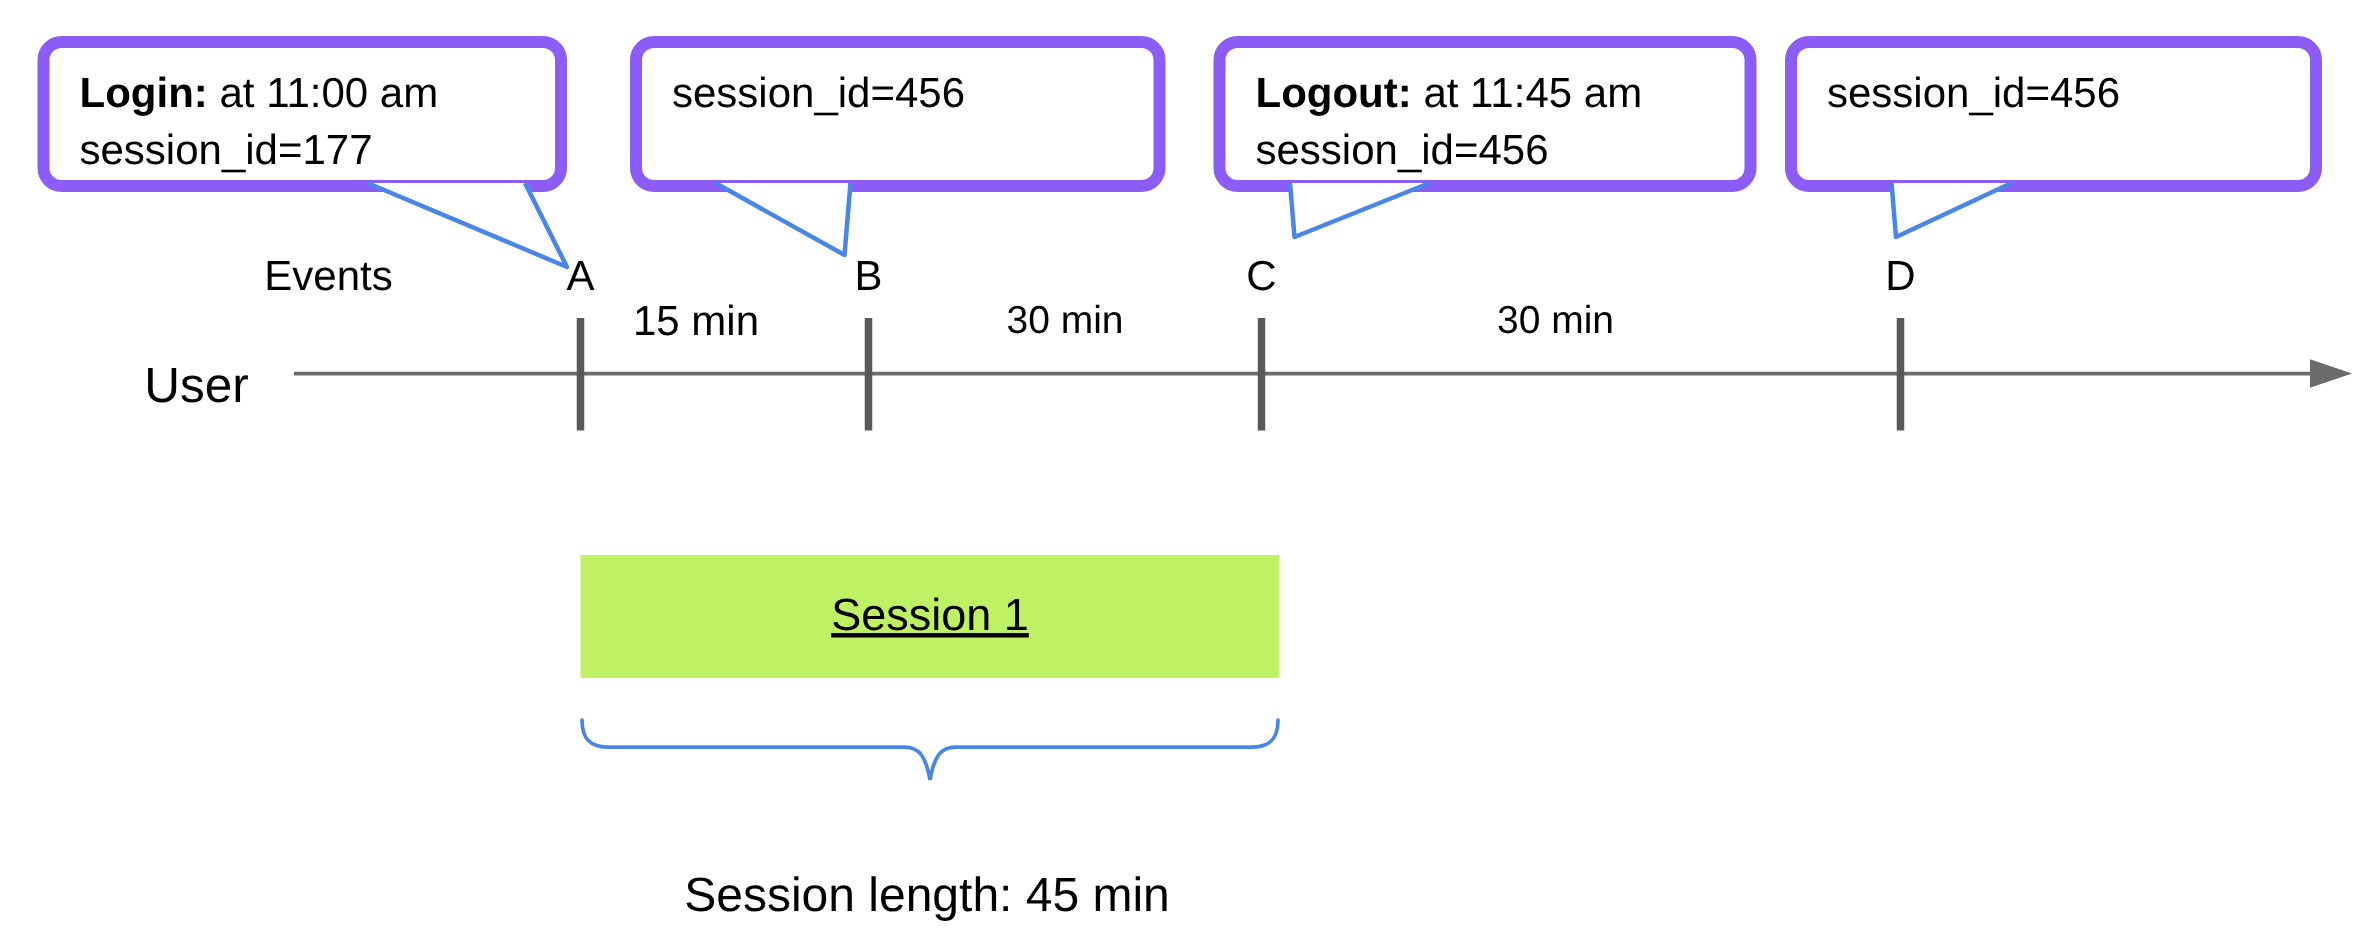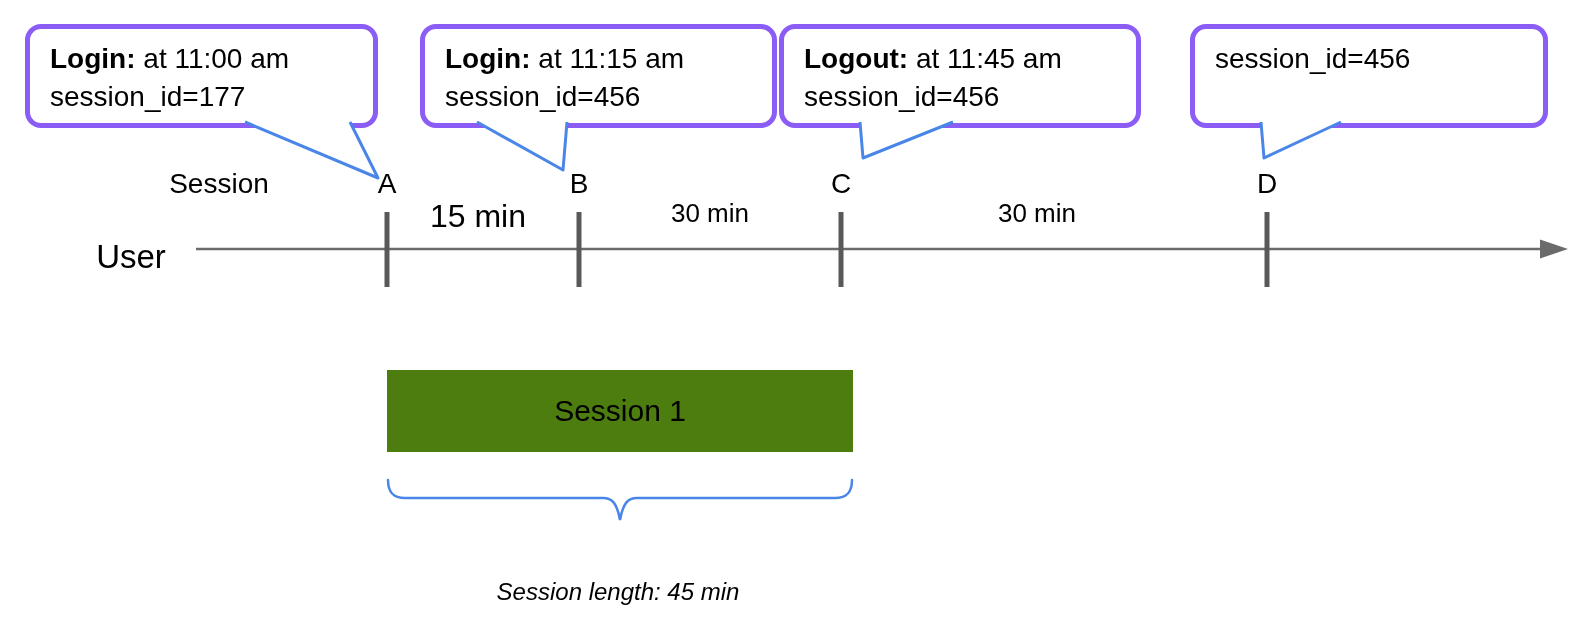--- a/index.html
+++ b/index.html
@@ -15,33 +15,33 @@
     background: #ffffff;
     overflow: hidden;
   }
   
   .bubble {
     position: absolute;
     box-sizing: border-box;
     top: 24px;
     height: 104px;
     background: #ffffff;
-    border: 5px solid #8b5cf6;
+    border: 8px solid #8b5cf6;
     border-radius: 16px;
     padding: 11px 20px 0 20px;
     font-size: 28px;
     line-height: 38px;
     color: #000000;
     z-index: 1;
     white-space: nowrap;
   }
   .bubble .evt { font-weight: bold; }
   #bubble-1 { left: 25px;   width: 353px; }
   #bubble-2 { left: 420px;  width: 357px; }
-  #bubble-3 { left: 779px;  width: 362px; }
+  #bubble-3 { left: 809px;  width: 362px; }
   #bubble-4 { left: 1190px; width: 358px; }
 
   
   #shape-layer {
     position: absolute;
     left: 0; top: 0;
     width: 1574px; height: 630px;
     z-index: 2;
     pointer-events: none;
   }
@@ -53,54 +53,53 @@
     color: #000000;
     z-index: 3;
     white-space: nowrap;
   }
   #events-label { left: 219px;  top: 168px; font-size: 28px; }
   #marker-a     { left: 387px;  top: 168px; font-size: 28px; }
   #marker-b     { left: 579px;  top: 168px; font-size: 28px; }
   #marker-c     { left: 841px;  top: 168px; font-size: 28px; }
   #marker-d     { left: 1267px; top: 168px; font-size: 28px; }
   #user-label   { left: 131px;  top: 238px; font-size: 33px; }
-  #interval-1   { left: 478px;  top: 198px; font-size: 32px; }
+  #interval-1   { left: 464px;  top: 198px; font-size: 28px; }
   #interval-2   { left: 710px;  top: 198px; font-size: 26px; }
   #interval-3   { left: 1037px; top: 198px; font-size: 26px; }
 
   
   #session-box {
     position: absolute;
     left: 387px; top: 370px;
     width: 466px; height: 82px;
-    background: #4d7c0f;
+    background: #bef264;
     display: flex;
     align-items: center;
     justify-content: center;
     font-size: 30px;
     color: #000000;
     z-index: 1;
+    text-decoration: underline;
   }
   #session-length-label {
     left: 618px; top: 578px;
-    font-size: 24px;
-    font-style: italic;
+    font-size: 32px;
   }
 </style>
 </head>
 <body>
 
 <div id="canvas">
 
   <div class="bubble" id="bubble-1">
     <div><span class="evt">Login:</span><span> at 11:00 am</span></div>
     <div>session_id=177</div>
   </div>
   <div class="bubble" id="bubble-2">
-    <div><span class="evt">Login:</span><span> at 11:15 am</span></div>
     <div>session_id=456</div>
   </div>
   <div class="bubble" id="bubble-3">
     <div><span class="evt">Logout:</span><span> at 11:45 am</span></div>
     <div>session_id=456</div>
   </div>
   <div class="bubble" id="bubble-4">
     <div>session_id=456</div>
   </div>
 
@@ -121,21 +120,21 @@
 
     <path d="M 388 480
              C 388 492, 393 498, 405 498
              L 603 498
              C 612 498, 617 503, 620 520
              C 623 503, 628 498, 637 498
              L 835 498
              C 847 498, 852 492, 852 480" fill="none" stroke="#4a86e8" stroke-width="2.5" stroke-linecap="round"></path>
   </svg>
 
-  <div class="lbl" id="events-label">Session</div>
+  <div class="lbl" id="events-label">Events</div>
   <div class="lbl" id="marker-a">A</div>
   <div class="lbl" id="marker-b">B</div>
   <div class="lbl" id="marker-c">C</div>
   <div class="lbl" id="marker-d">D</div>
   <div class="lbl" id="user-label">User</div>
   <div class="lbl" id="interval-1">15 min</div>
   <div class="lbl" id="interval-2">30 min</div>
   <div class="lbl" id="interval-3">30 min</div>
 
   <div id="session-box">

